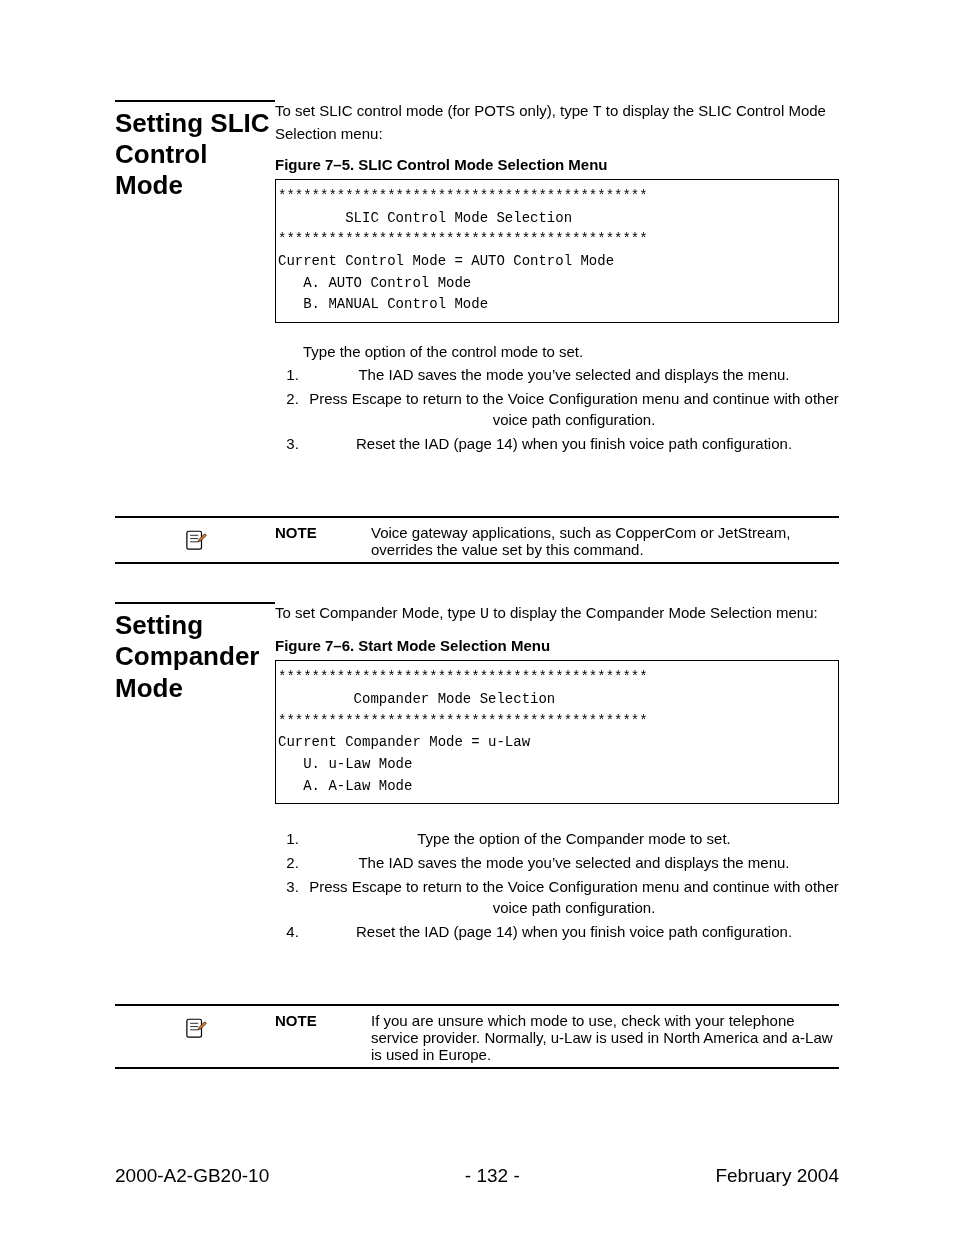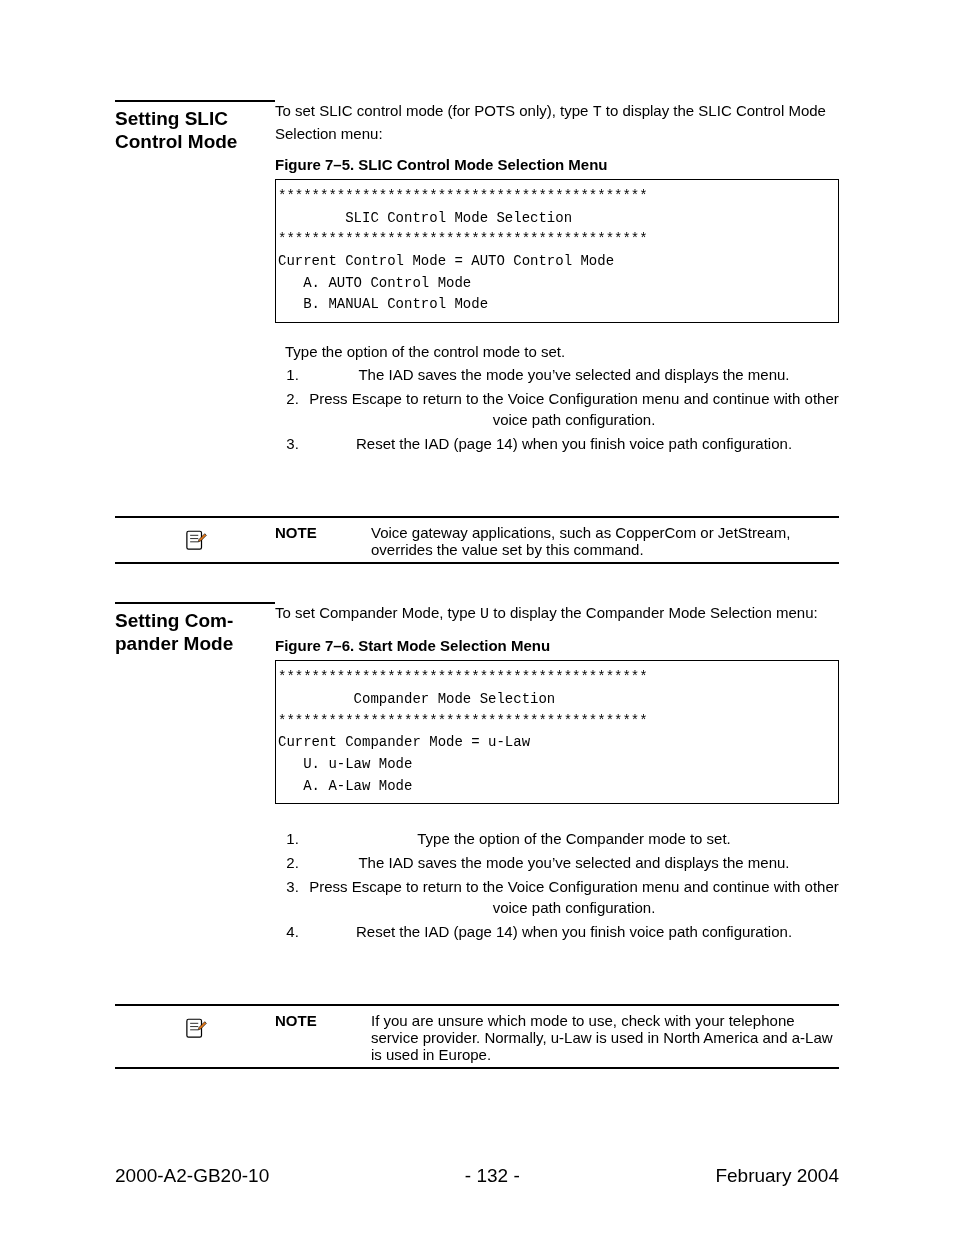--- a/index.html
+++ b/index.html
@@ -22,21 +22,21 @@
   .section {
     display: flex;
     align-items: flex-start;
     margin-bottom: 50px;
   }
   .side-head {
     width: 160px;
     flex: 0 0 160px;
     border-top: 2px solid #000;
     padding-top: 6px;
-    font-size: 19px;
+    font-size: 26px;
     font-weight: bold;
     line-height: 1.2;
     word-break: normal;
   }
   .body-col {
     flex: 1;
     padding-left: 0px;
     font-size: 15px;
     line-height: 1.4;
   }
@@ -51,21 +51,21 @@
   .console {
     border: 1px solid #000;
     font-family: "Courier New", monospace;
     font-size: 14px;
     padding: 6px 2px;
     white-space: pre;
     line-height: 1.55;
     margin-bottom: 18px;
   }
   .indent-lead {
-    margin-left: 10px;
+    margin-left: 28px;
     margin-bottom: 2px;
   }
   ol.steps {
     margin: 0 0 12px 0;
     padding-left: 28px;
     text-align: center;
   }
   ol.steps li {
     padding-left: 6px;
     margin-bottom: 3px;

